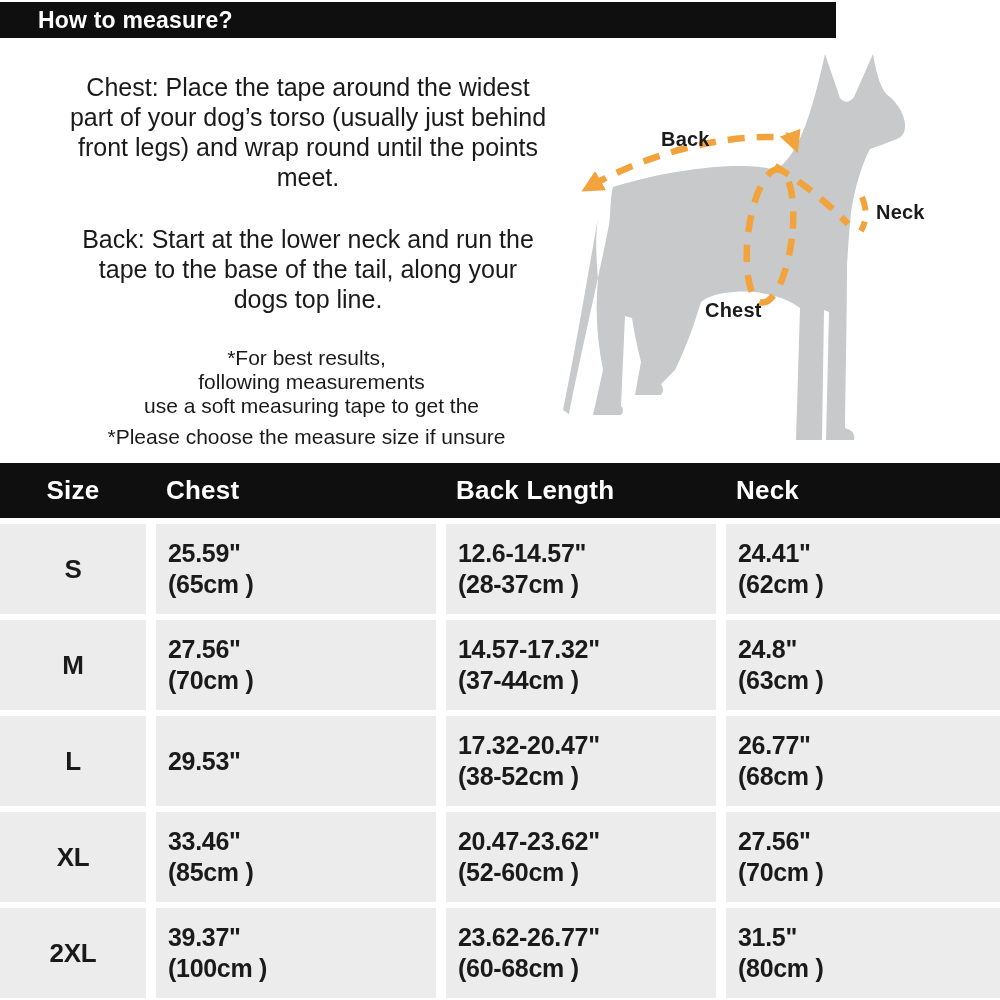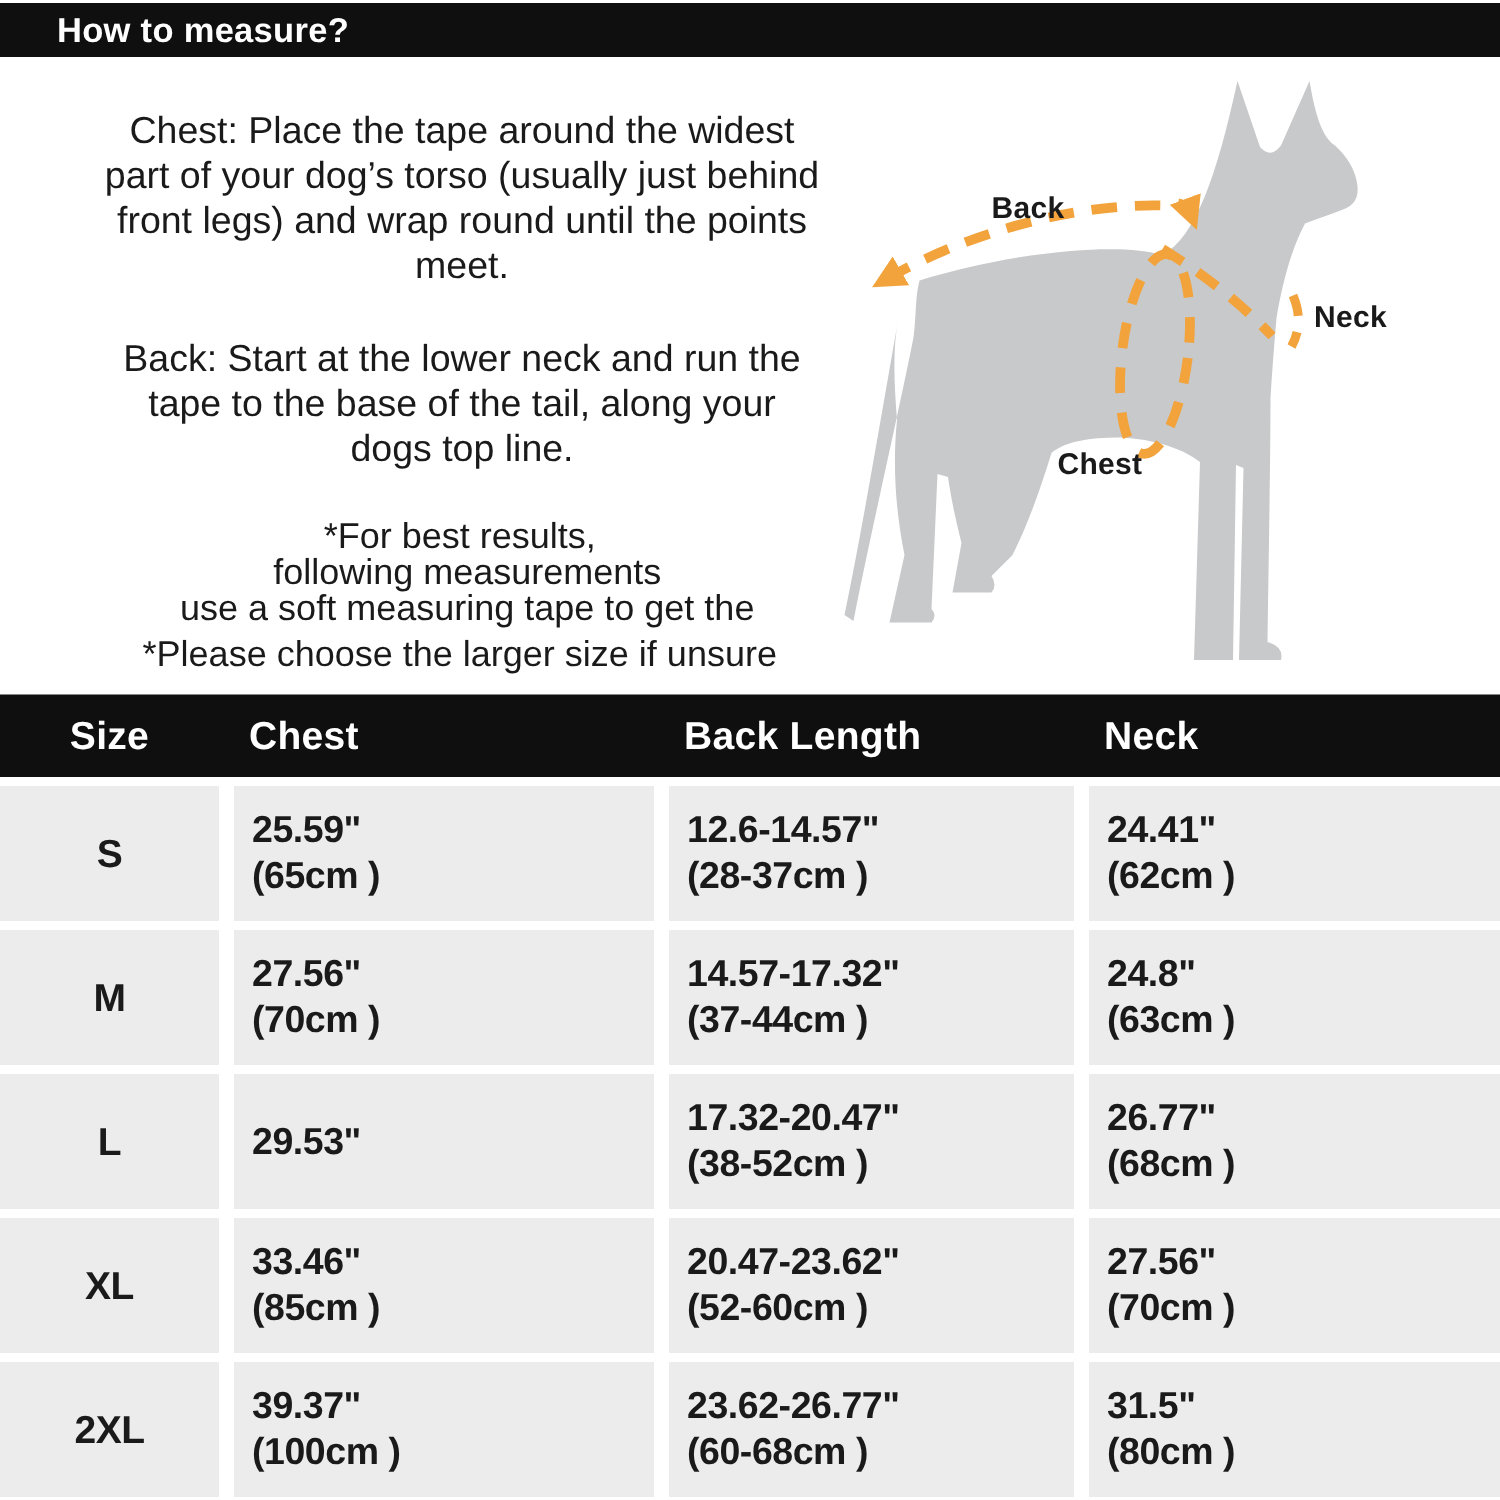--- a/index.html
+++ b/index.html
@@ -1,29 +1,29 @@
 <!DOCTYPE html>
 <html><head>
 <meta charset="utf-8">
 <style>
   html,body{margin:0;padding:0;}
   body{
     width:1000px;height:1000px;overflow:hidden;background:#ffffff;
     font-family:"Liberation Sans", sans-serif;color:#1a1a1a;position:relative;
   }
   .title-bar{
-    position:absolute;top:2px;left:0;width:1000px;height:36px;background:#0f0f0f;
+    position:absolute;top:2px;left:0;width:836px;height:36px;background:#0f0f0f;
     display:flex;align-items:center;box-sizing:border-box;padding-left:38px;
   }
   .title-bar .title-text{color:#ffffff;font-weight:bold;font-size:23px;letter-spacing:.2px;}
 
   .instructions{position:absolute;top:72px;left:38px;width:540px;text-align:center;}
   .para{margin:0 0 32px 0;font-size:25px;line-height:30px;}
   .para .line{display:block;white-space:nowrap;}
-  .notes{font-size:24px;line-height:24px;margin-left:-3px;margin-top:28px;}
+  .notes{font-size:21px;line-height:24px;margin-left:-3px;margin-top:28px;}
   .notes .note-line{display:block;white-space:nowrap;}
   .notes .indent{padding-left:10px;}
   .notes .note-last{margin-top:7px;}
 
   .diagram{position:absolute;left:549px;top:40px;width:420px;height:420px;}
   .diagram svg{position:absolute;left:0;top:0;}
   .dlabel{position:absolute;font-weight:bold;font-size:20px;letter-spacing:.2px;}
   .dlabel.back{left:112px;top:88px;}
   .dlabel.neck{left:327px;top:161px;}
   .dlabel.chest{left:156px;top:259px;}
@@ -61,21 +61,21 @@
   </p>
   <p class="para">
     <span class="line">Back: Start at the lower neck and run the</span>
     <span class="line">tape to the base of the tail, along your</span>
     <span class="line">dogs top line.</span>
   </p>
   <div class="notes">
     <span class="note-line">*For best results,</span>
     <span class="note-line indent">following measurements</span>
     <span class="note-line indent">use a soft measuring tape to get the</span>
-    <span class="note-line note-last">*Please choose the larger size if unsure</span>
+    <span class="note-line note-last">*Please choose the measure size if unsure</span>
   </div>
 </div>
 
 <div class="diagram">
   <svg width="420" height="420" viewBox="0 0 420 420">
     <defs>
       <marker id="arrow" viewBox="0 0 10 10" refX="5" refY="5" markerWidth="3.4" markerHeight="3.4" orient="auto-start-reverse">
         <path d="M0,0 L10,5 L0,10 Z" fill="#F2A33C"></path>
       </marker>
     </defs>

